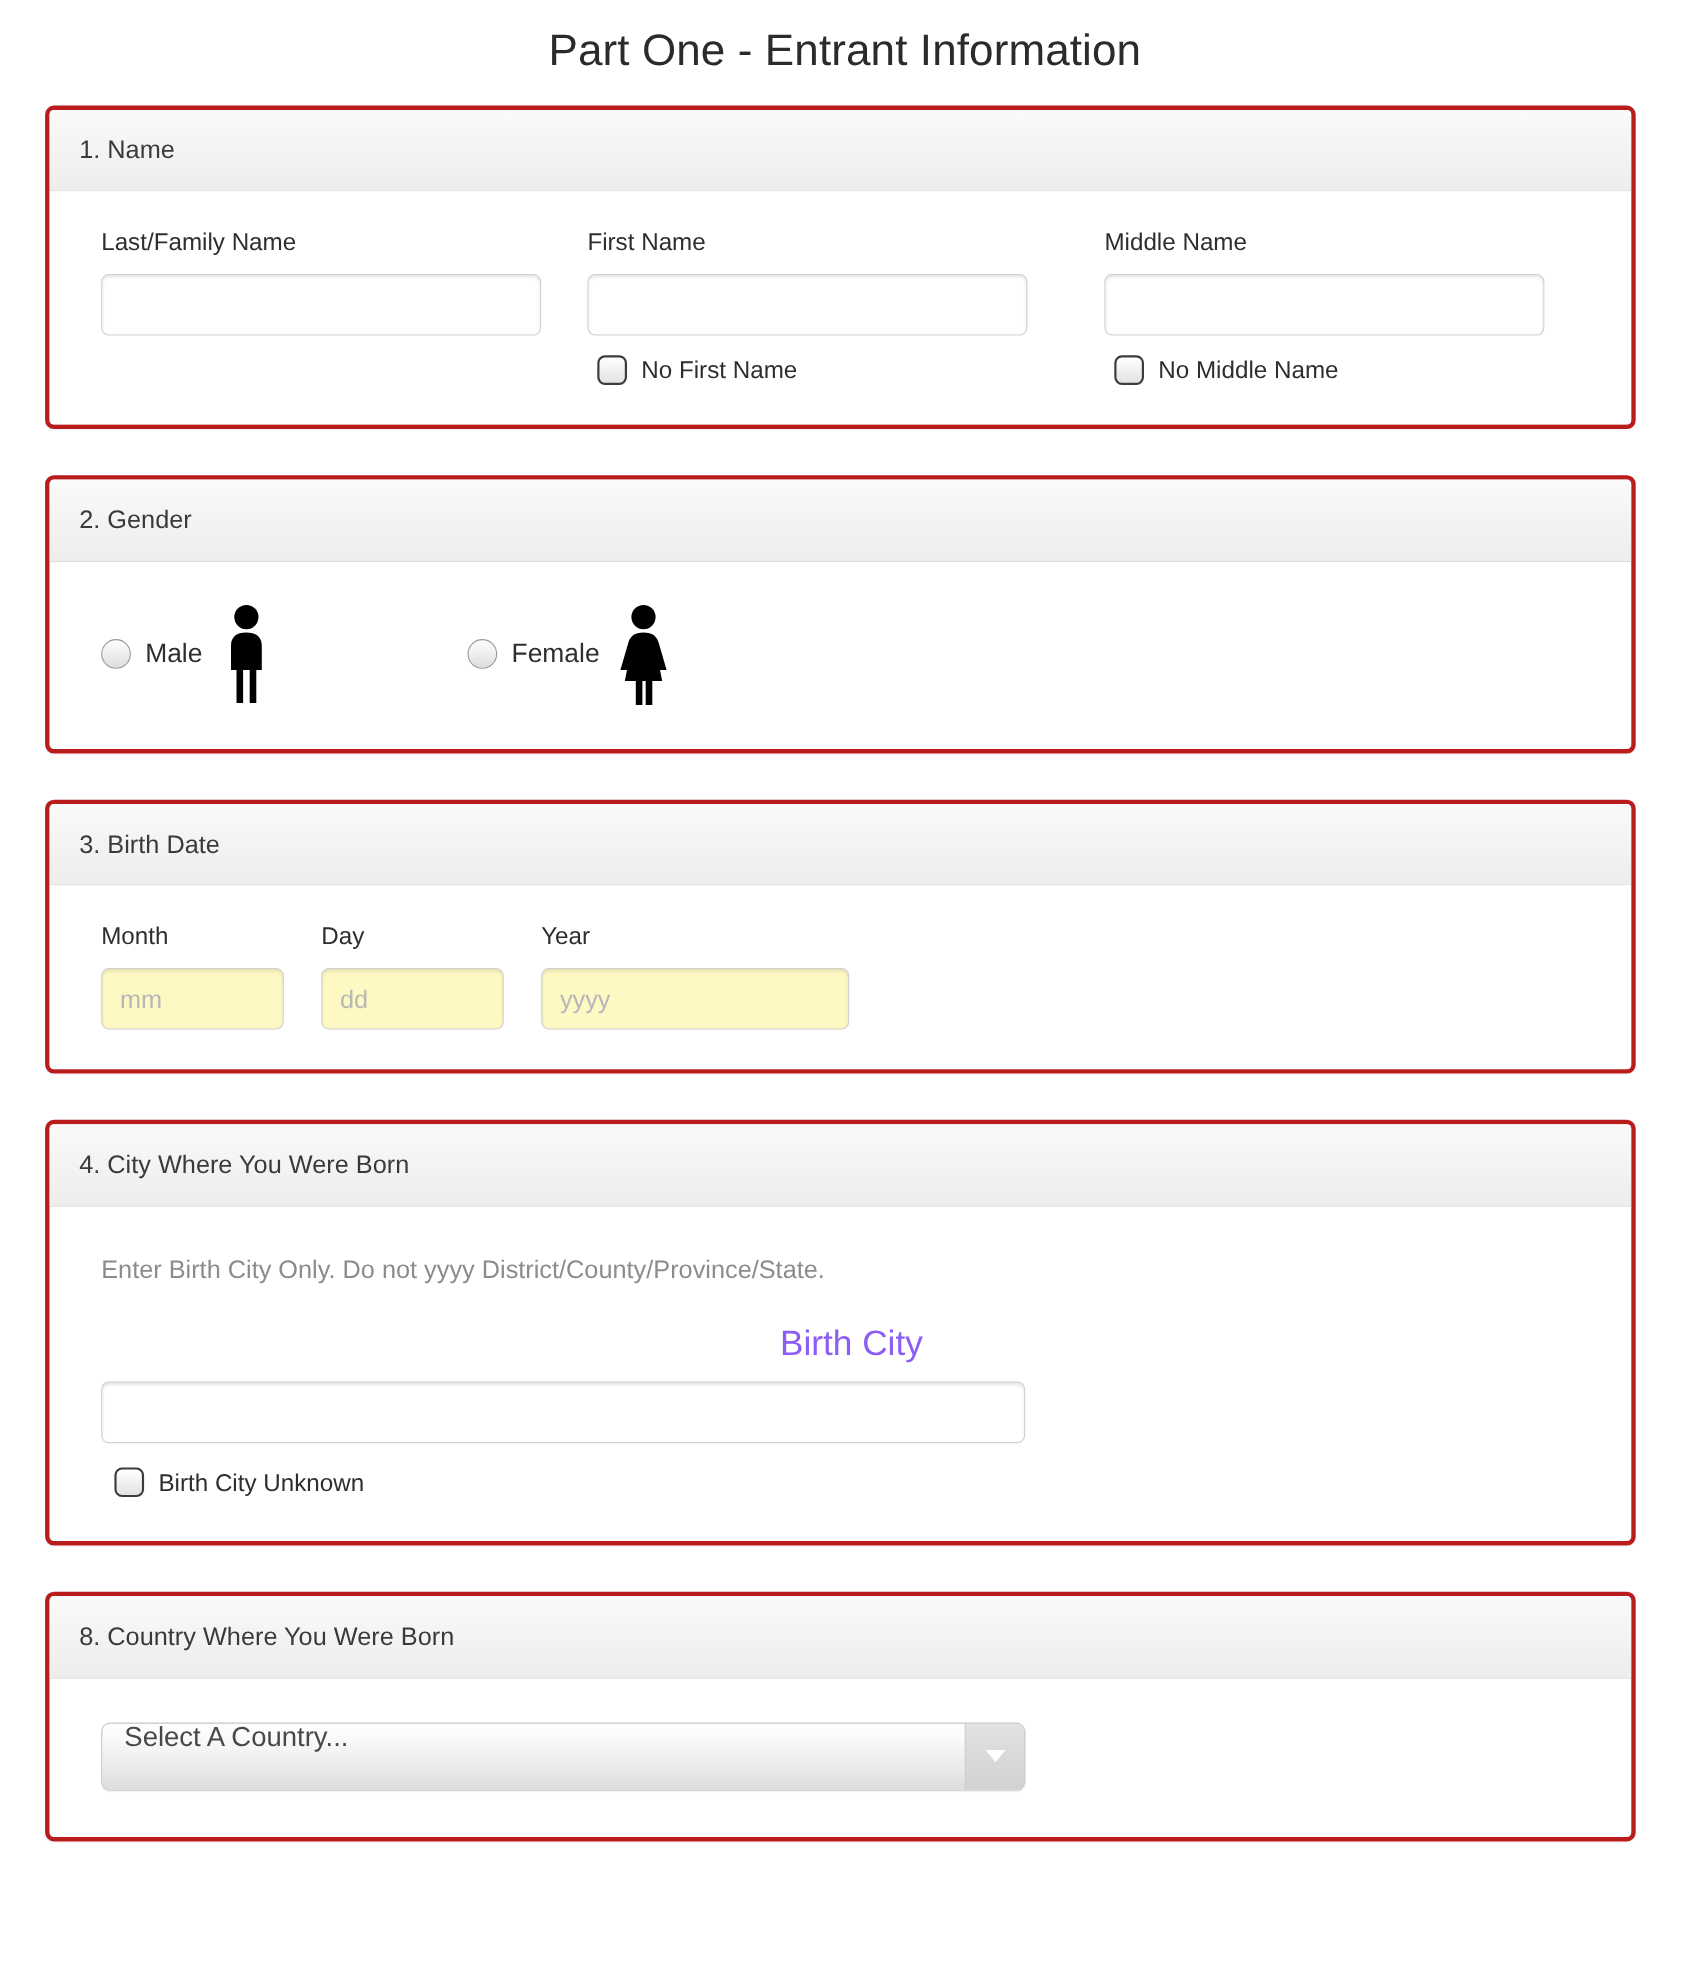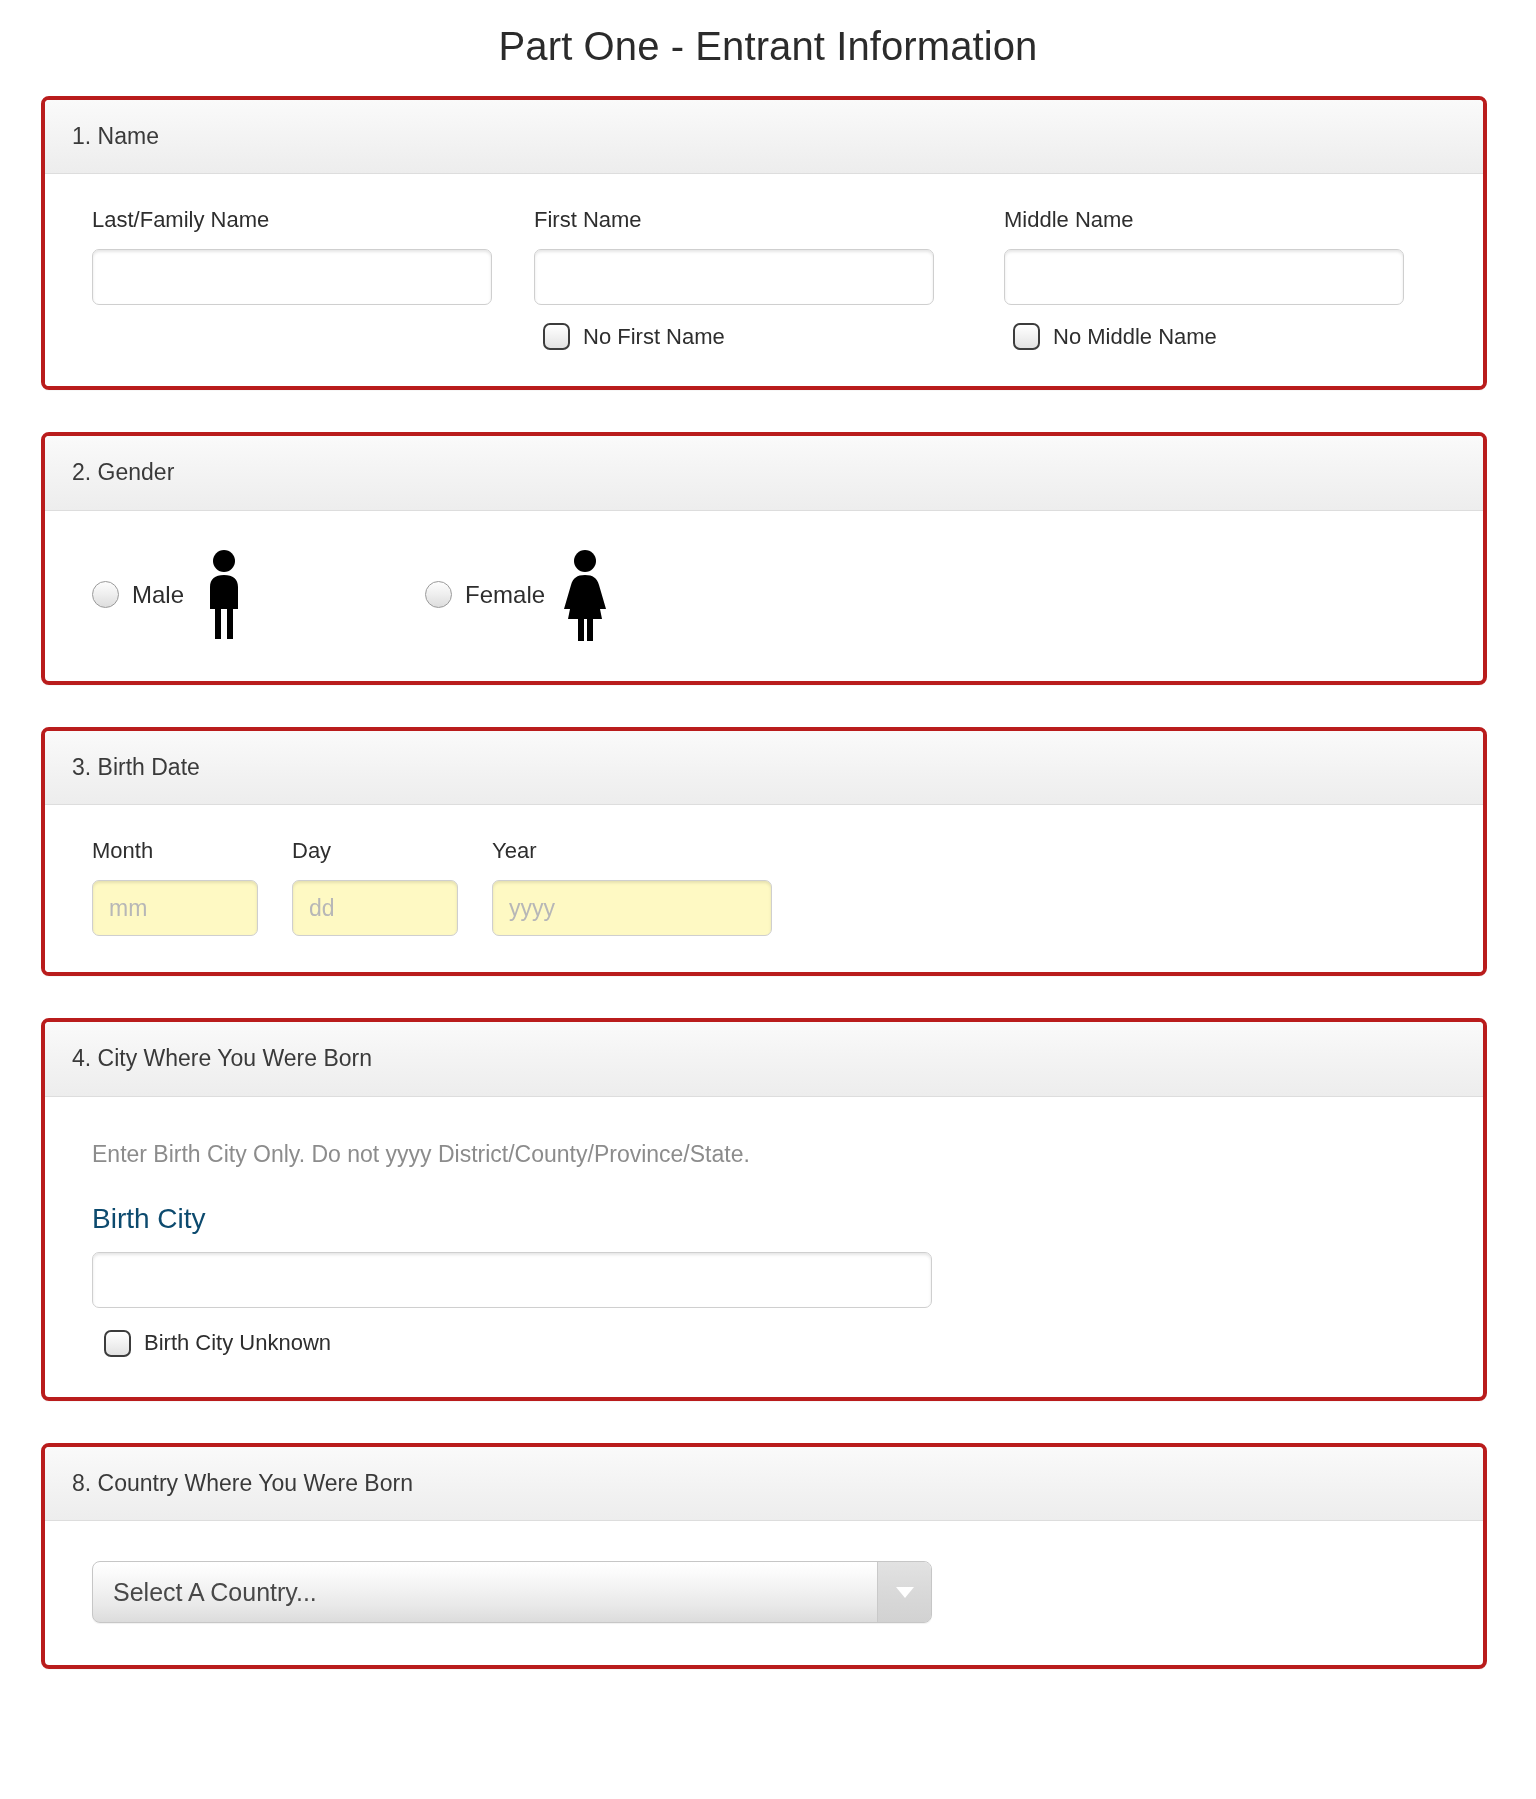--- a/index.html
+++ b/index.html
@@ -186,41 +186,41 @@
     background: #ffffff;
     box-shadow: inset 0 2px 3px rgba(0,0,0,0.10);
     font-size: 21px;
     font-family: "Liberation Sans", sans-serif;
     color: #333333;
     padding: 0 12px;
     outline: none;
     display: block;
   }
   .city-label {
-    font-size: 28px;
-    color: #0c4a6e;
+    font-size: 32px;
+    color: #8b5cf6;
     margin-bottom: 17px;
     line-height: 1.1;
+    text-align: center;
   }
   .city-check { margin-top: 22px; margin-left: 12px; }
 
   
   .country-body { padding: 40px 27px 42px 47px; }
   .select-wrap {
     position: relative;
     width: 840px;
     height: 62px;
     border: 1px solid #c6c6c6;
     border-radius: 8px;
     background: linear-gradient(to bottom, #ffffff 0%, #fbfbfb 18%, #e9e9e9 72%, #dcdcdc 100%);
     box-shadow: 0 1px 1px rgba(0,0,0,0.06);
     overflow: hidden;
     cursor: pointer;
     display: flex;
-    align-items: center;
   }
   .select-text {
     font-size: 25px;
     color: #484848;
     padding-left: 20px;
     line-height: 1;
     user-select: none;
   }
   .select-arrow-btn {
     position: absolute;

